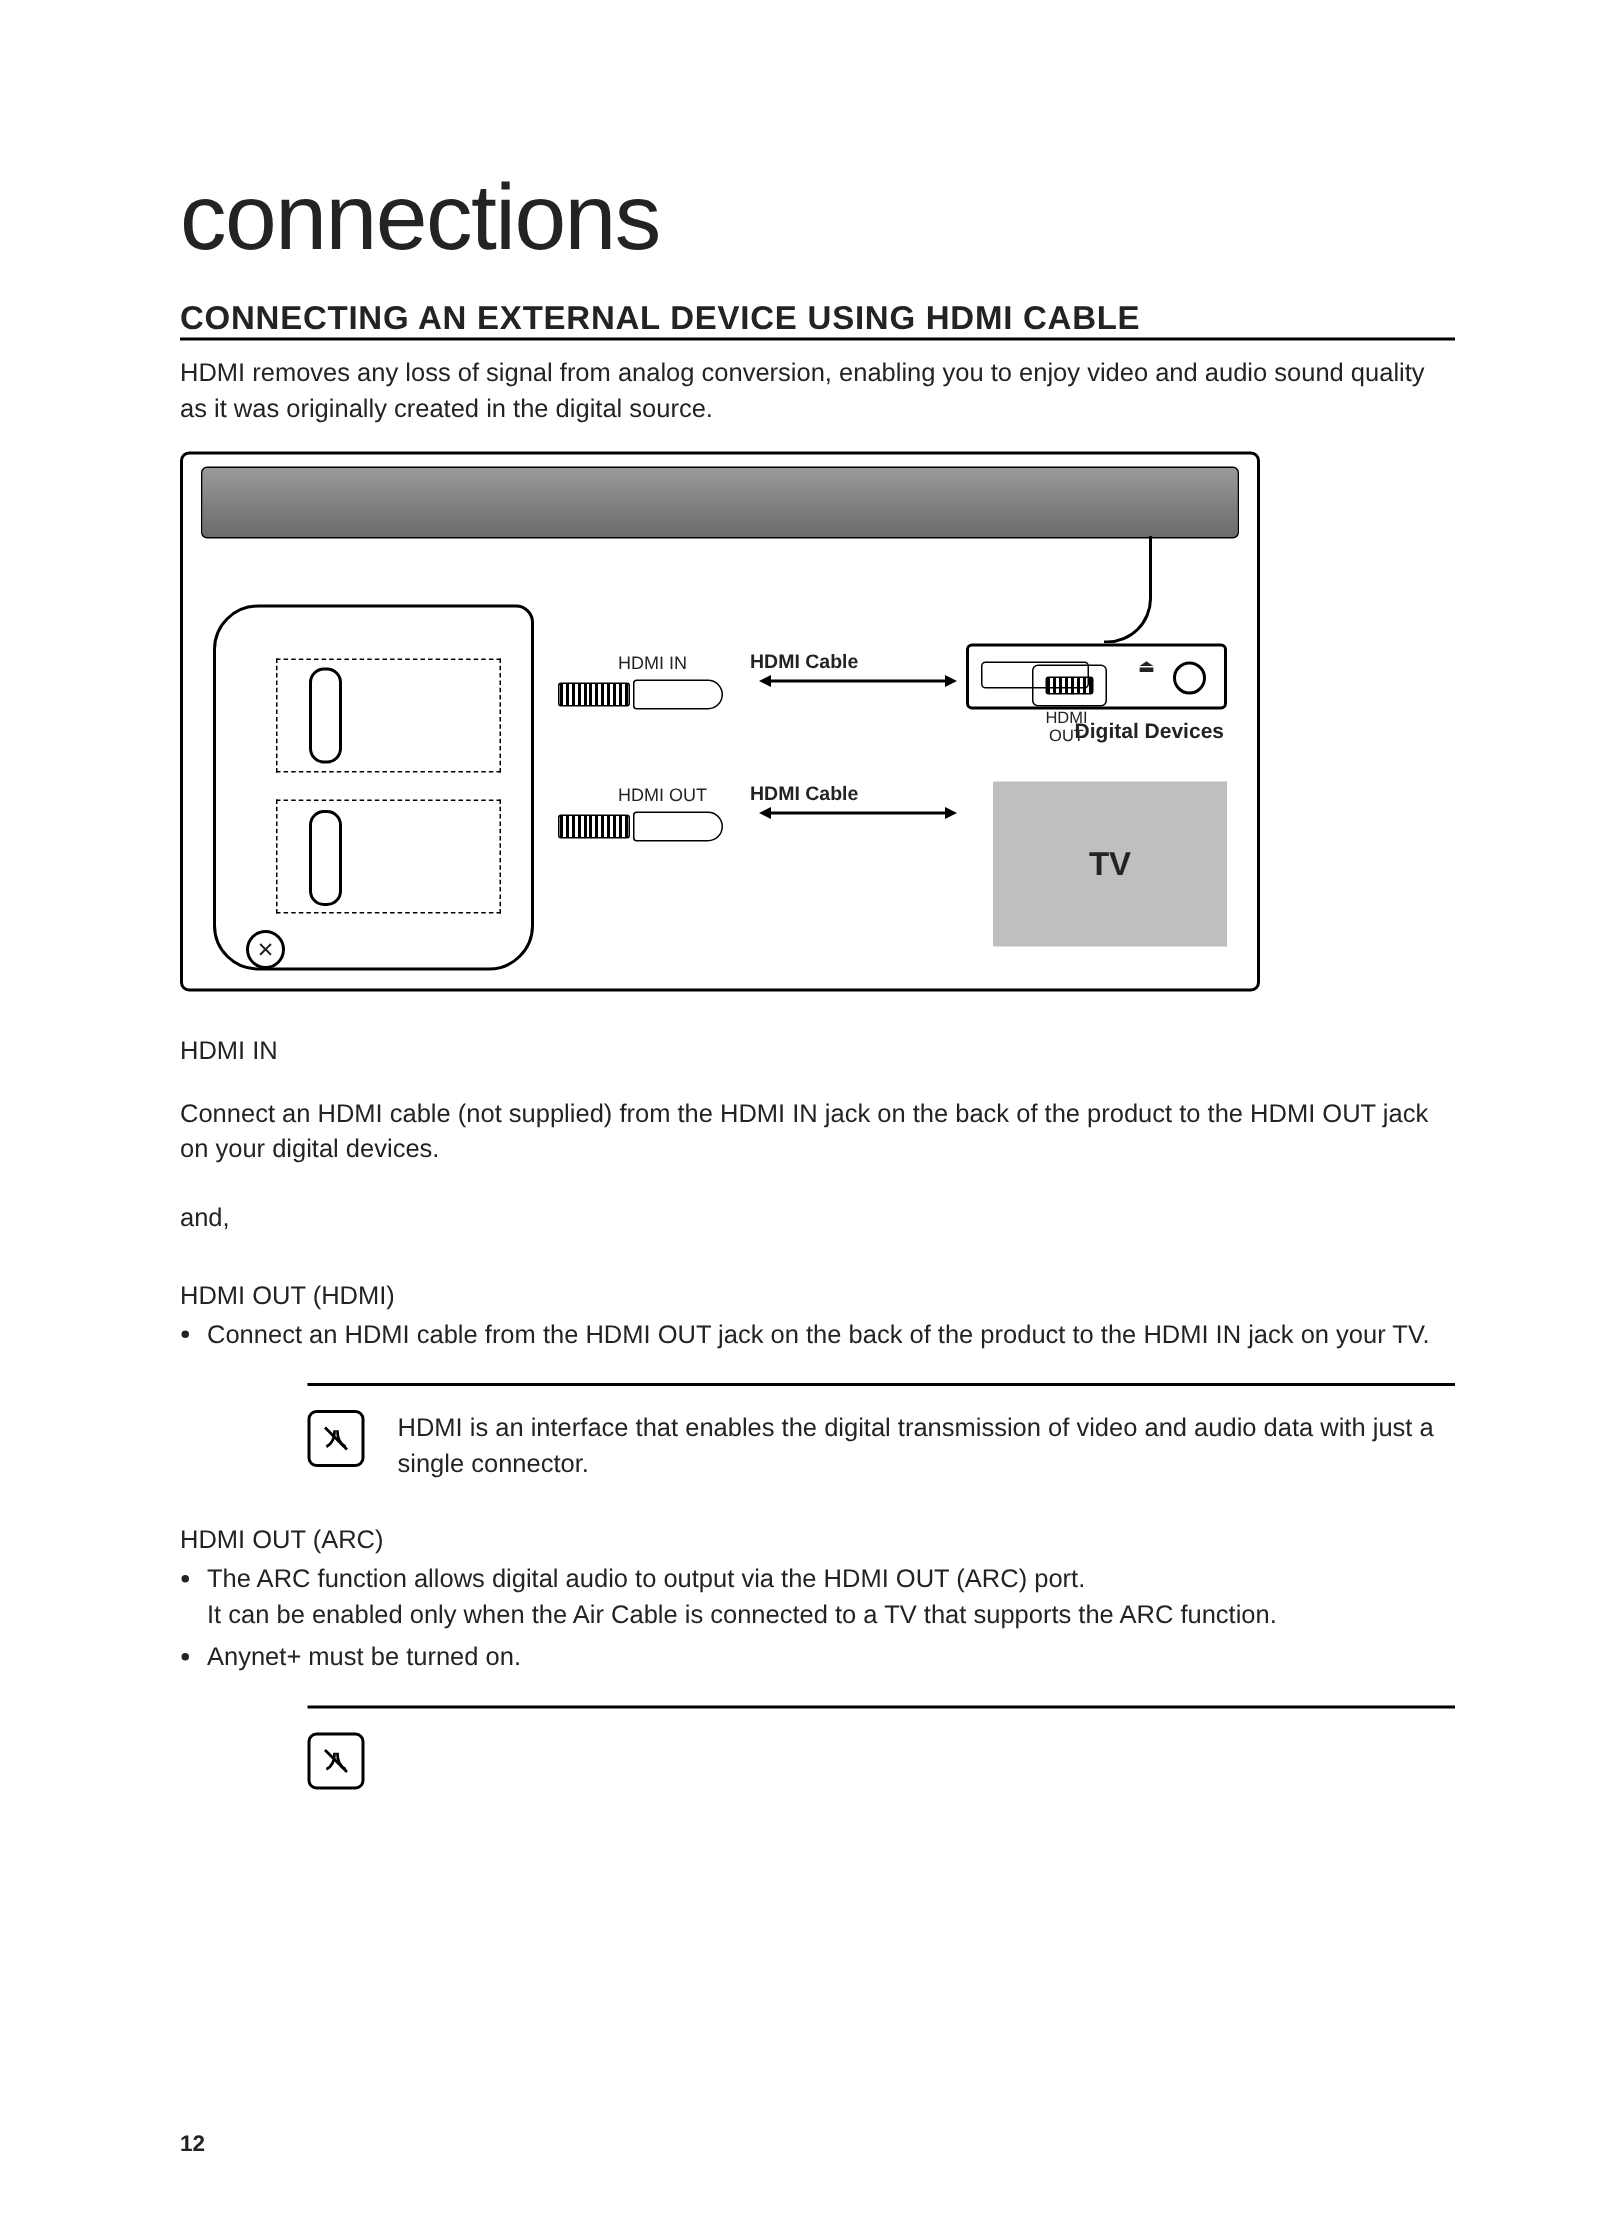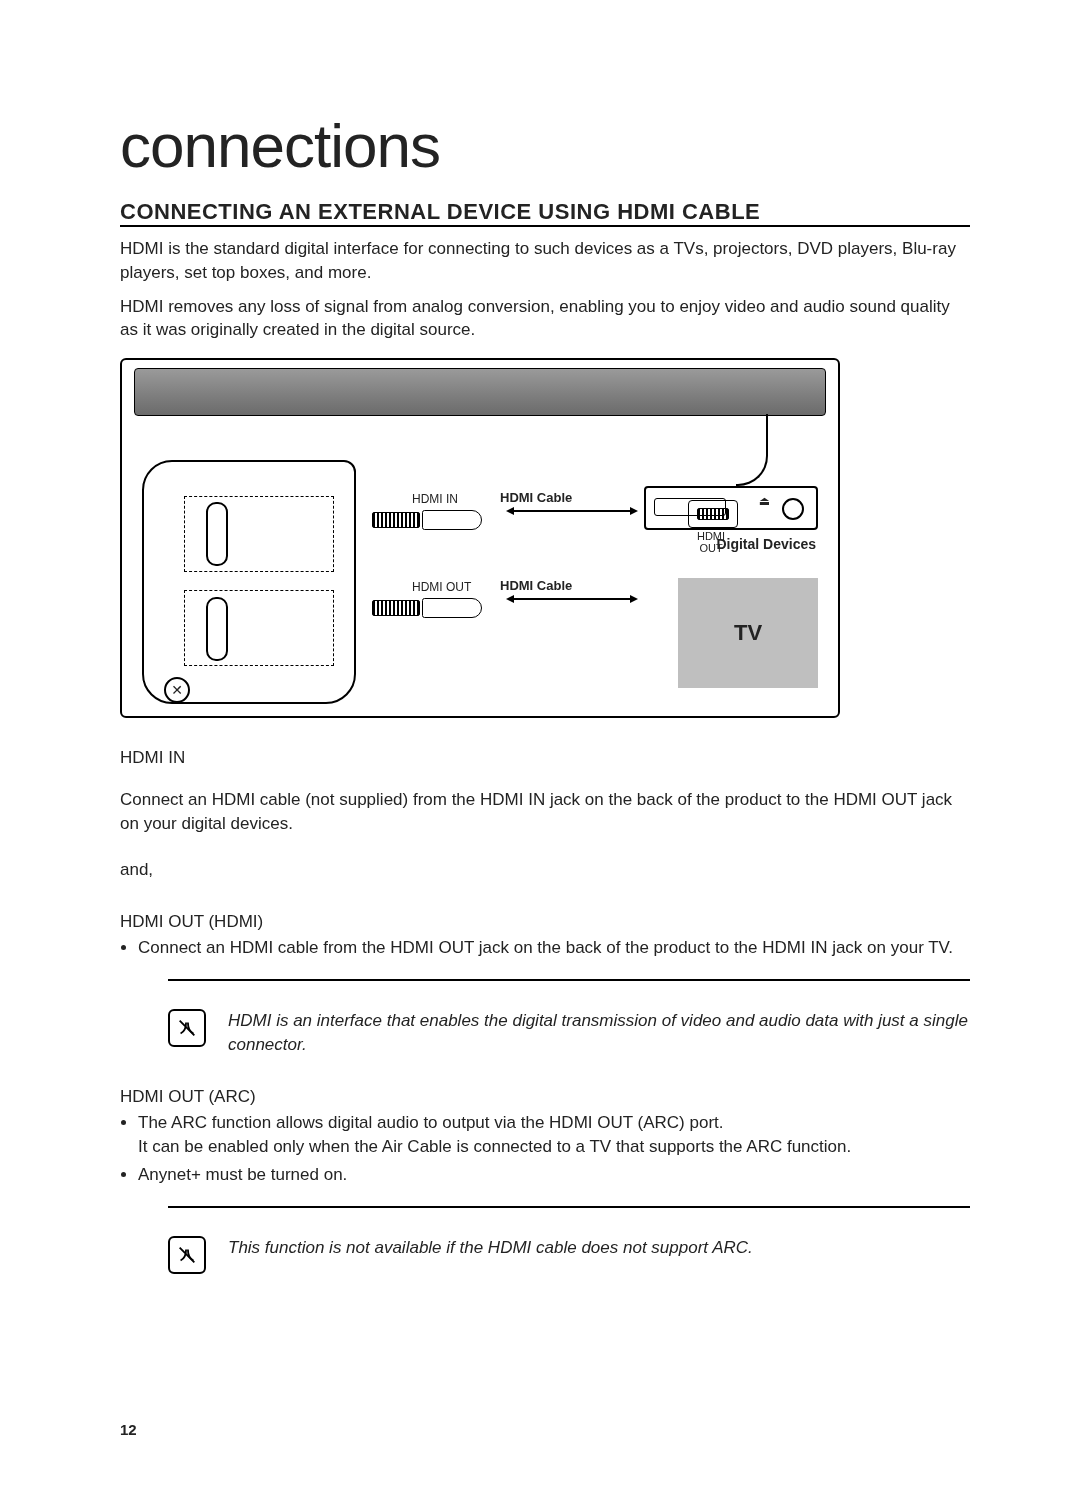--- a/index.html
+++ b/index.html
@@ -194,38 +194,37 @@
     position:absolute;right:46px;top:6px;font-size:12px;
   }
   .dvd-caption{
     position:absolute; right:22px; top:176px;
     font-size:14px; font-weight:700;
   }
 
   
   .tv {
     position:absolute; right:20px; top:218px;
-    width:140px; height:110px;
+    width:156px; height:110px;
     background:#bfbfbf;
     display:flex; align-items:center; justify-content:center;
     font-size:22px; font-weight:700;
   }
 
   
   h3.small-head { font-size:17px; font-weight:400; margin:30px 0 4px 0; }
   ul.bul { margin:4px 0 0 0; padding-left:18px; }
   ul.bul li { font-size:17px; line-height:1.4; margin-bottom:4px; }
 
   
   .note {
     border-top:2px solid #000;
-    margin-top:20px; padding-top:28px;
+    margin-top:20px; padding-top:16px;
     display:flex; gap:22px; align-items:flex-start;
-    margin-left:48px;
-    font-style:italic;
+    margin-left:85px;
   }
   .note-icon {
     width:34px;height:34px;border:2px solid #000;border-radius:6px;
     display:flex;align-items:center;justify-content:center;
     flex:0 0 auto;
   }
   .note-icon svg{width:22px;height:22px;}
   .note p{margin:0;font-size:17px;line-height:1.4;}
 
   .page-number{
@@ -235,21 +234,20 @@
 </style>
 </head>
 <body>
 
 <div class="page">
 
   <h1 class="section-title">connections</h1>
 
   <h2 class="sub-heading">CONNECTING AN EXTERNAL DEVICE USING HDMI CABLE</h2>
 
-  <p class="body">HDMI is the standard digital interface for connecting to such devices as a TVs, projectors, DVD players, Blu-ray players, set top boxes, and more.</p>
   <p class="body">HDMI removes any loss of signal from analog conversion, enabling you to enjoy video and audio sound quality as it was originally created in the digital source.</p>
 
   <div class="diagram">
     <div class="bar-strip"></div>
     <div class="cable"></div>
 
     <div class="side">
       <div class="port-box p1"></div>
       <div class="port-box p2"></div>
       <div class="port in"></div>
@@ -322,17 +320,16 @@
     <li>Anynet+ must be turned on.</li>
   </ul>
 
   <div class="note">
     <div class="note-icon">
       <svg viewBox="0 0 24 24" fill="none" stroke="#000" stroke-width="2">
         <path d="M4 4l16 16M5 18c4-2 6-6 6-12"></path>
           <path d="M13 6c0 6 2 10 6 12"></path>
       </svg>
     </div>
-    <p>This function is not available if the HDMI cable does not support ARC.</p>
   </div>
 
   <div class="page-number">12</div>
 </div>
 
 </body></html>

